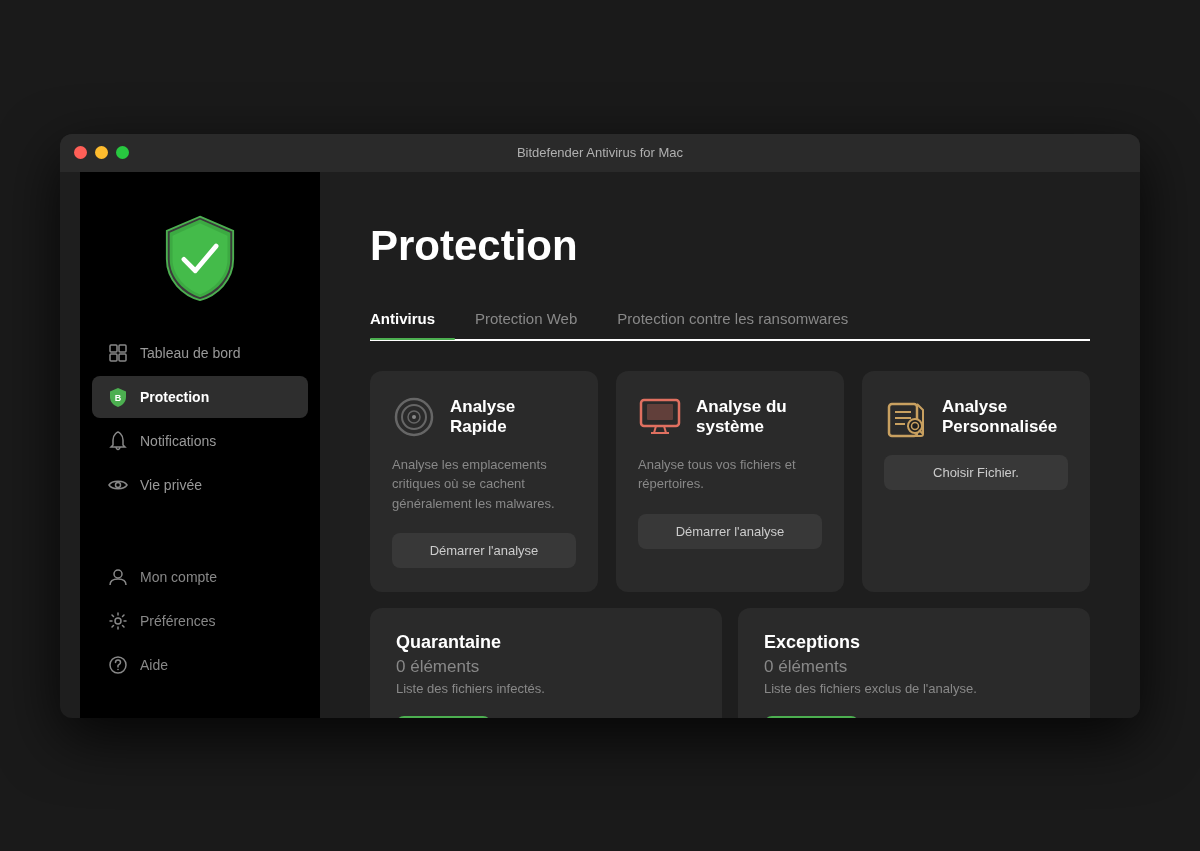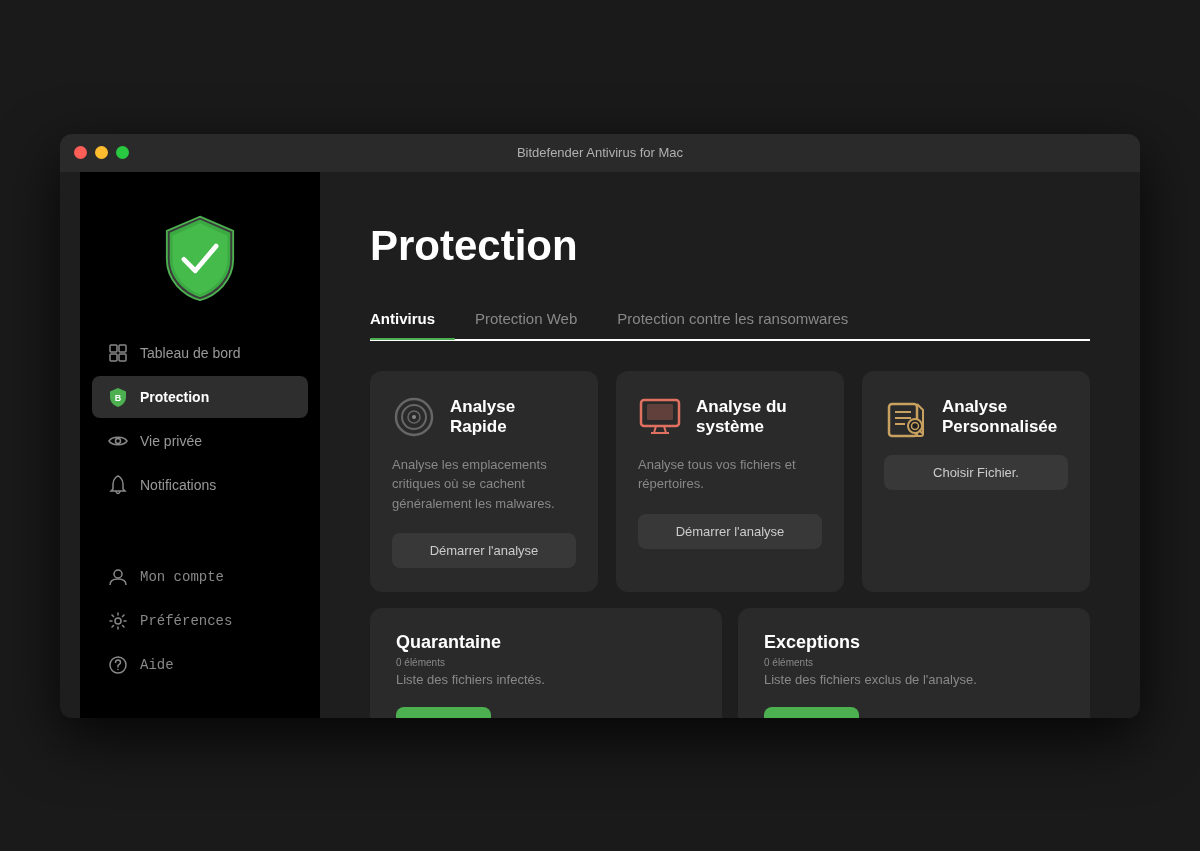--- a/index.html
+++ b/index.html
@@ -103,21 +103,20 @@
       display: flex;
       align-items: center;
       justify-content: center;
       flex-shrink: 0;
     }
     .bottom-nav {
       padding: 0 12px 10px;
     }
     .bottom-nav .nav-item {
       color: #888;
-      font-family: Liberation Mono, monospace;
     }
     
     .main-content {
       flex: 1;
       background: #1e1e1e;
       padding: 50px 50px 30px 50px;
       overflow-y: auto;
     }
     .page-title {
       font-size: 42px;
@@ -212,21 +211,21 @@
       border-radius: 12px;
       padding: 24px 26px;
     }
     .bottom-card-title {
       font-size: 18px;
       font-weight: 700;
       color: #ffffff;
       margin-bottom: 4px;
     }
     .bottom-card-count {
-      font-size: 10px;
+      font-size: 17px;
       color: #888;
       margin-bottom: 4px;
     }
     .bottom-card-desc {
       font-size: 13px;
       color: #888;
       margin-bottom: 20px;
     }
     .open-btn {
       padding: 9px 28px;
@@ -287,36 +286,36 @@
             <svg width="18" height="20" viewBox="0 0 18 20" fill="none">
               <path d="M9 1 L17 4.5 V10 C17 15 13.5 18.5 9 20 C4.5 18.5 1 15 1 10 V4.5 Z" fill="#4caf50"></path>
               <text x="9" y="14" text-anchor="middle" font-size="9" font-weight="bold" fill="white" font-family="Arial">B</text>
             </svg>
           </div>
           <span>Protection</span>
         </div>
 
         <div class="nav-item">
           <div class="nav-icon">
+            <svg width="18" height="20" viewBox="0 0 18 20" fill="none">
+              <path d="M9 1 C9 1 14 3 14 9 L14 14 L16 16 L2 16 L4 14 L4 9 C4 3 9 1 9 1 Z" stroke="#888" stroke-width="1.5" fill="none"></path>
+              <path d="M7 16 C7 17 8 18.5 9 18.5 C10 18.5 11 17 11 16" stroke="#888" stroke-width="1.5" fill="none"></path>
+            </svg>
+          </div>
+          <span>Notifications</span>
+        </div>
+
+        <div class="nav-item">
+          <div class="nav-icon">
             <svg width="20" height="14" viewBox="0 0 20 14" fill="none">
               <path d="M1 7 C4 2 16 2 19 7 C16 12 4 12 1 7 Z" stroke="#888" stroke-width="1.5" fill="none"></path>
               <circle cx="10" cy="7" r="2.5" stroke="#888" stroke-width="1.5"></circle>
             </svg>
           </div>
           <span>Vie privée</span>
-        </div>
-
-        <div class="nav-item">
-          <div class="nav-icon">
-            <svg width="18" height="20" viewBox="0 0 18 20" fill="none">
-              <path d="M9 1 C9 1 14 3 14 9 L14 14 L16 16 L2 16 L4 14 L4 9 C4 3 9 1 9 1 Z" stroke="#888" stroke-width="1.5" fill="none"></path>
-              <path d="M7 16 C7 17 8 18.5 9 18.5 C10 18.5 11 17 11 16" stroke="#888" stroke-width="1.5" fill="none"></path>
-            </svg>
-          </div>
-          <span>Notifications</span>
         </div>
       </div>
 
       <div class="bottom-nav">
         <div class="nav-item">
           <div class="nav-icon">
             <svg width="18" height="18" viewBox="0 0 18 18" fill="none">
               <circle cx="9" cy="6" r="4" stroke="#888" stroke-width="1.5"></circle>
               <path d="M1 17 C1 13 4 11 9 11 C14 11 17 13 17 17" stroke="#888" stroke-width="1.5" fill="none"></path>
             </svg>

